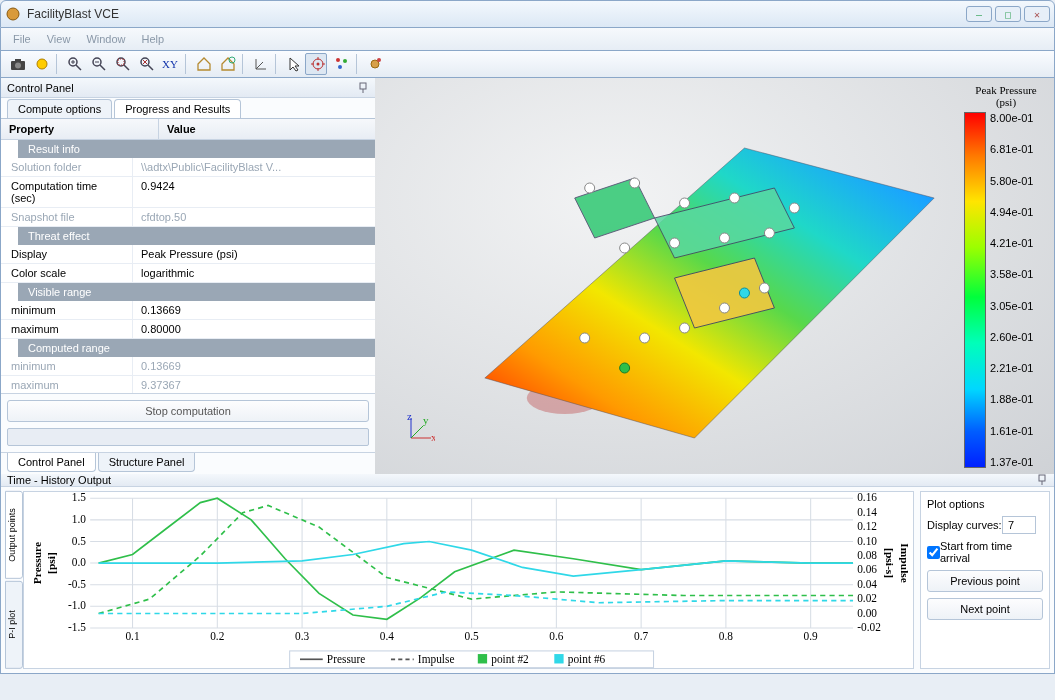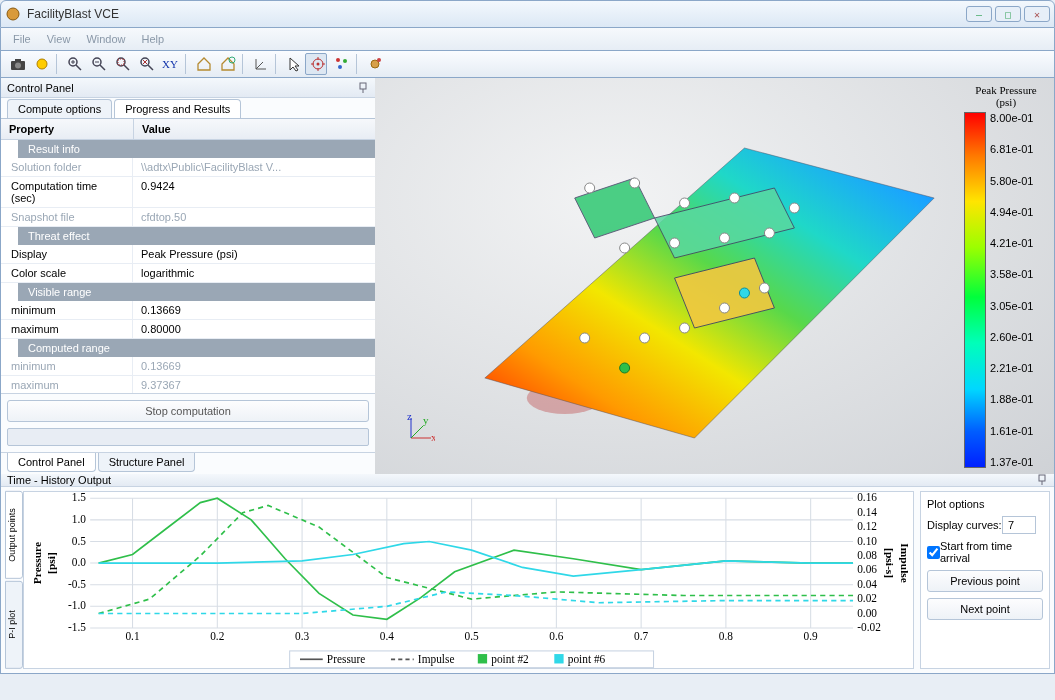--- a/index.html
+++ b/index.html
@@ -28,21 +28,21 @@
 .panelhdr .spacer{flex:1;}
 .panelhdr .pinicon{width:12px;height:12px;}
 
 .tabs-top { display:flex; padding:1px 6px 0; background:#fafcfe; border-bottom:1px solid #b5c5d8;}
 .tabs-top .tab { padding:3px 10px; border:1px solid #b5c5d8; border-bottom:none; border-radius:4px 4px 0 0; margin-right:2px; background:#eef3f9;}
 .tabs-top .tab.active{background:#fff;}
 
 .proptable { flex:1; overflow:auto; background:#fff; border-bottom:1px solid #c7d3e2;}
 .proptable .hdr{display:flex; background:linear-gradient(#f6f8fb,#e8edf4); border-bottom:1px solid #c7d3e2; font-weight:bold;}
 .proptable .hdr div{padding:4px 8px;}
-.proptable .hdrcol1{width:133px; border-right:1px solid #c7d3e2;}
+.proptable .hdrcol1{width:158px; border-right:1px solid #c7d3e2;}
 .proptable .section{background:#9aa7b5; color:#fff; padding:3px 10px; font-size:11px;margin-left:17px;}
 .proptable .row{display:flex; border-bottom:1px solid #e8edf4;}
 .proptable .row .c1{width:132px; padding:3px 10px; border-right:1px solid #e8edf4;}
 .proptable .row .c2{flex:1; padding:3px 8px;}
 .proptable .row.dim{color:#9aa7b5;}
 
 .stopbtn { margin:6px; height:22px; border:1px solid #b5c5d8; background:linear-gradient(#fdfdfe,#eef2f7); border-radius:3px; text-align:center; line-height:20px; color:#555;}
 .progressbar{ margin:0 6px 6px; height:18px; border:1px solid #b5c5d8; background:#e8edf4; border-radius:2px;}
 
 .tabs-bottom{display:flex; padding:0 6px 2px; background:#fafcfe; border-top:1px solid #c7d3e2;}

